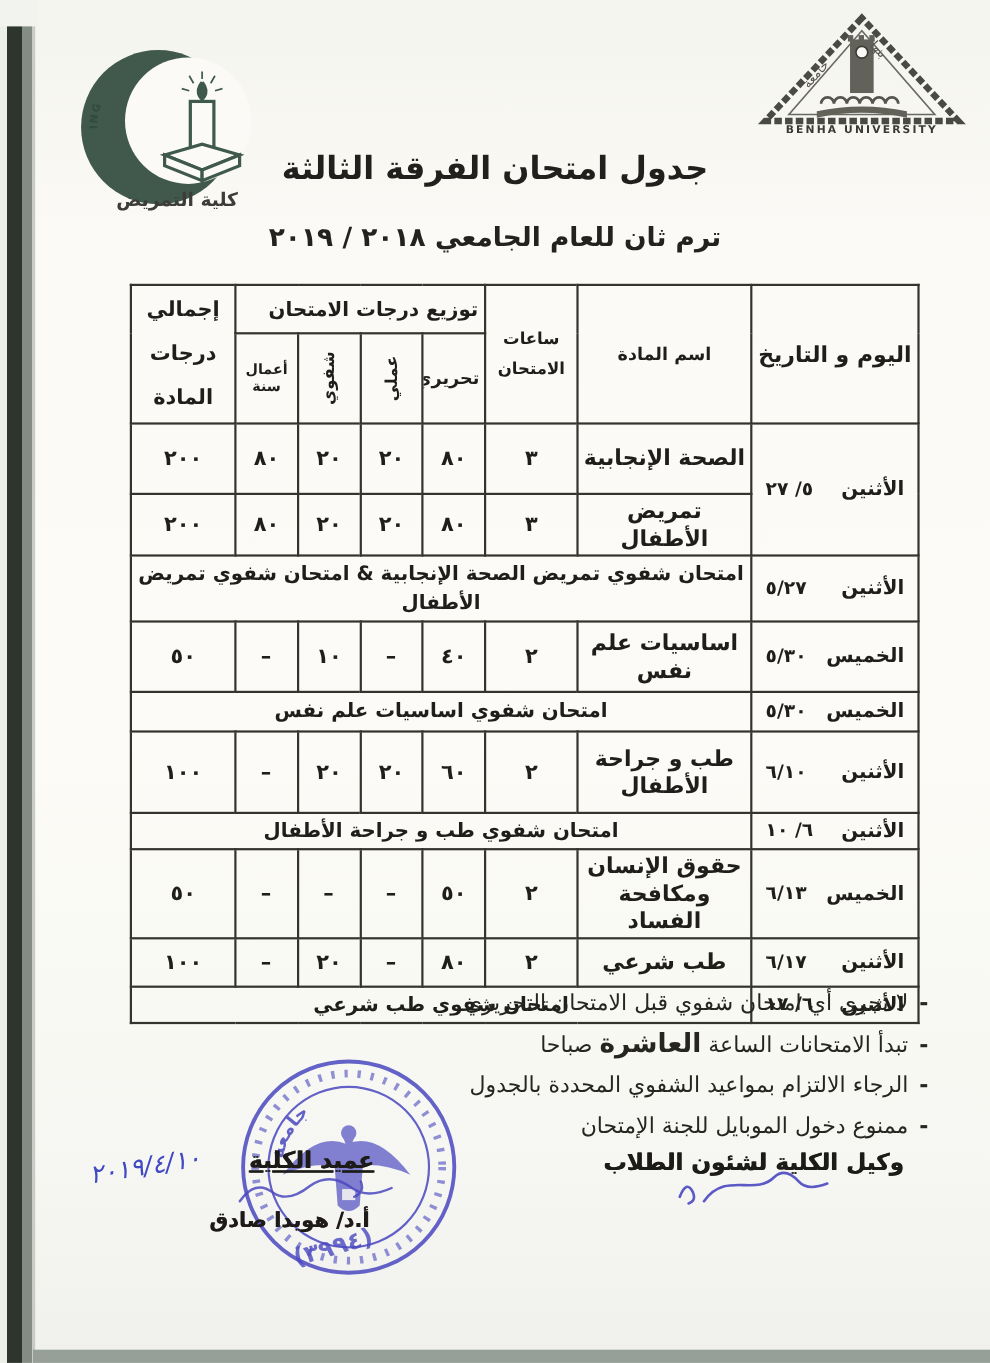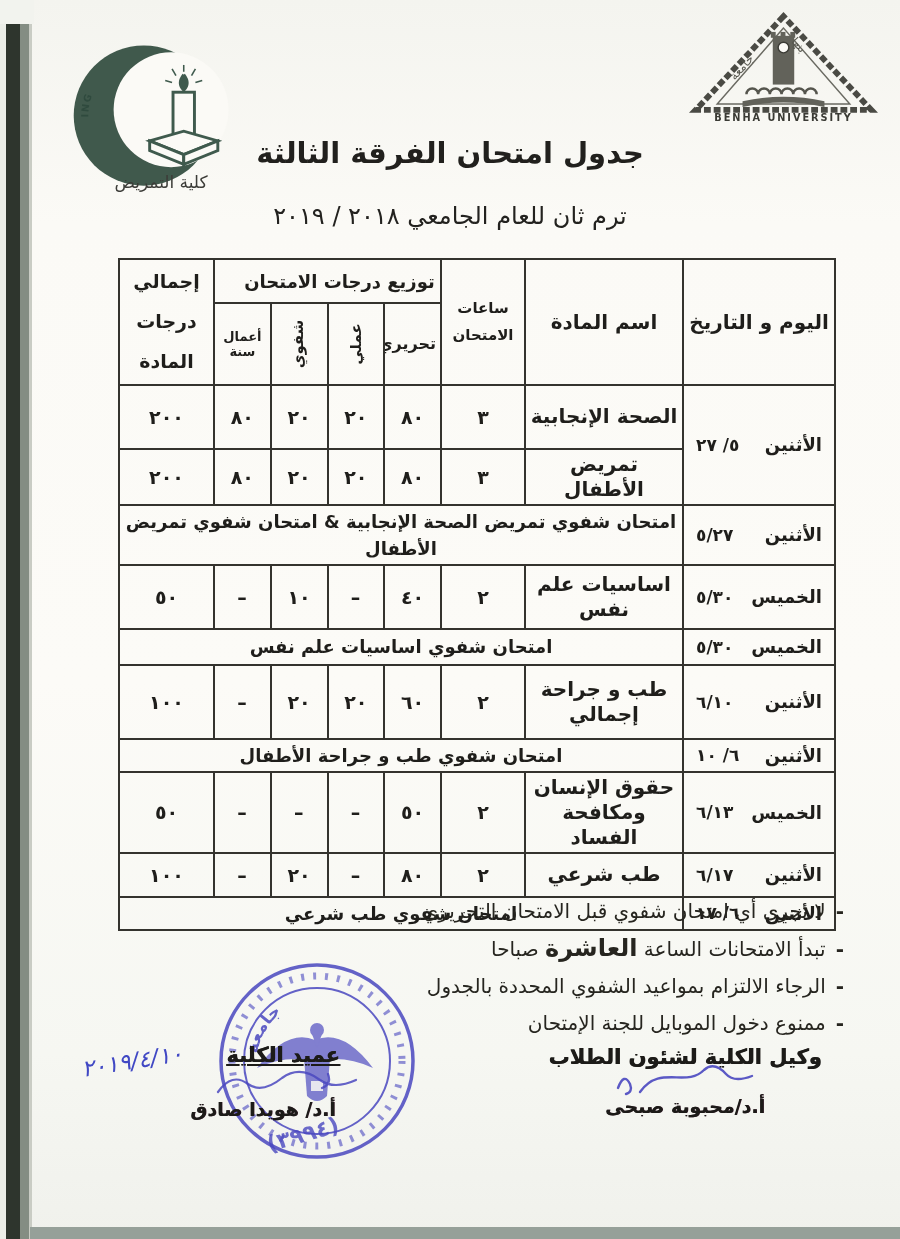--- a/index.html
+++ b/index.html
@@ -8,38 +8,38 @@
         background:linear-gradient(180deg,#f4f4ef 0%,#fbfaf6 18%,#fcfbf7 55%,#f6f7f2 85%,#f0f1ec 100%);}
   
   .edge-left{position:absolute;left:0;top:22px;bottom:0;width:32px;
      background:linear-gradient(90deg,#eceee8 0 6px,#2e352d 6px 20px,#848d83 20px 29px,#c9ccc4 29px 32px);}
   .edge-bottom{position:absolute;left:30px;right:0;bottom:0;height:12px;background:#96a099;}
   .edge-corner{position:absolute;left:0;top:0;width:34px;height:24px;background:#f2f3ee;}
 
   
   .nursing-logo{position:absolute;left:58px;top:26px;width:195px;height:185px;}
   .nursing-caption{position:absolute;left:96px;top:172px;width:130px;text-align:center;
-     font-size:17px;color:#3c3c38;font-weight:normal;}
+     font-size:17px;color:#3c3c38;font-weight:bold;}
   .univ-logo{position:absolute;left:686px;top:8px;width:195px;height:120px;}
   .univ-caption{position:absolute;left:742px;top:126px;width:120px;text-align:center;
      font-size:18px;color:#2e2e2a;font-weight:bold;}
 
   
   .title1{position:absolute;left:150px;top:136px;width:600px;text-align:center;
      font-size:29px;font-weight:bold;color:#21201d;letter-spacing:0;}
   .title2{position:absolute;left:150px;top:202px;width:600px;text-align:center;
-     font-size:24px;font-weight:normal;color:#23221f;}
+     font-size:24px;font-weight:bold;color:#23221f;}
 
   
   .exam-table{position:absolute;left:118px;top:258px;width:718px;border-collapse:collapse;
      table-layout:fixed;color:#1f1e1b;}
   .exam-table td,.exam-table th{border:2px solid #34332e;padding:2px 4px;vertical-align:middle;
      text-align:center;overflow:hidden;}
   th.h-day{width:152px;font-size:20px;font-weight:bold;}
-  th.h-subject{width:158px;font-size:20px;font-weight:bold;}
+  th.h-subject{width:158px;font-size:16px;font-weight:bold;}
   th.h-hours{width:84px;font-size:15px;font-weight:bold;line-height:1.8;}
   th.h-written{width:64px;font-size:16px;font-weight:bold;}
   th.h-practical{width:62px;}
   th.h-oral{width:55px;}
   th.h-yearwork{width:66px;font-size:13px;font-weight:bold;}
   th.h-total{width:95px;font-size:19px;font-weight:bold;line-height:2.1;}
   th.h-dist{font-size:18px;font-weight:bold;height:44px;padding-left:28px;}
   .vert{display:inline-block;transform:rotate(-90deg);white-space:nowrap;font-size:15px;font-weight:bold;}
   .c-day{font-size:18px;font-weight:bold;}
   .day-wrap{display:flex;justify-content:space-between;align-items:center;padding:0 8px;}
@@ -204,21 +204,21 @@
           </td>
           <td colspan="7" class="c-oral">امتحان شفوي اساسيات علم نفس</td>
         </tr>
         <tr style="height: 74px;">
           <td class="c-day">
             <div class="day-wrap">
               <span>الأثنين</span>
               <span class="day-date" dir="ltr">٦/١٠</span>
             </div>
           </td>
-          <td class="c-subject">طب و جراحة إجمالي</td>
+          <td class="c-subject">طب و جراحة الأطفال</td>
           <td class="c-num">٢</td>
           <td class="c-num">٦٠</td>
           <td class="c-num">٢٠</td>
           <td class="c-num">٢٠</td>
           <td class="c-num">–</td>
           <td class="c-num">١٠٠</td>
         </tr>
         <tr style="height: 31px;">
           <td class="c-day">
             <div class="day-wrap">
@@ -272,21 +272,20 @@
 
   <div class="notes" id="notes">
       <div class="note"><span class="dash">-</span><span>لا تجرى أي امتحان شفوي قبل الامتحان التحريري</span></div>
       <div class="note"><span class="dash">-</span><span>تبدأ الامتحانات الساعة </span><b>العاشرة</b><span> صباحا</span></div>
       <div class="note"><span class="dash">-</span><span>الرجاء الالتزام بمواعيد الشفوي المحددة بالجدول</span></div>
       <div class="note"><span class="dash">-</span><span>ممنوع دخول الموبايل للجنة الإمتحان</span></div>
     </div>
 
   <div class="sig-right">
     <div class="sig-title">وكيل الكلية لشئون الطلاب</div>
-    <div class="sig-name">أ.د/محبوبة صبحى</div>
   </div>
   <svg class="sig-squiggle-right" viewBox="0 0 170 46">
     <path d="M18,30 q6,-16 12,-4 q3,8 -4,10 M40,34 C60,6 86,30 104,12 q10,-9 22,4 q8,9 26,2" fill="none" stroke="#4a48c0" stroke-width="2.4" stroke-linecap="round" opacity="0.9"></path>
   </svg>
 
   <svg class="stamp" viewBox="0 0 210 215">
     <g stroke="#4a48c0" fill="none">
       <circle cx="105" cy="103" r="96" stroke-width="3.5"></circle>
       <circle cx="105" cy="103" r="73" stroke-width="2"></circle>
       <circle cx="105" cy="103" r="85" stroke-width="7" stroke-dasharray="3 9" opacity="0.7"></circle>

